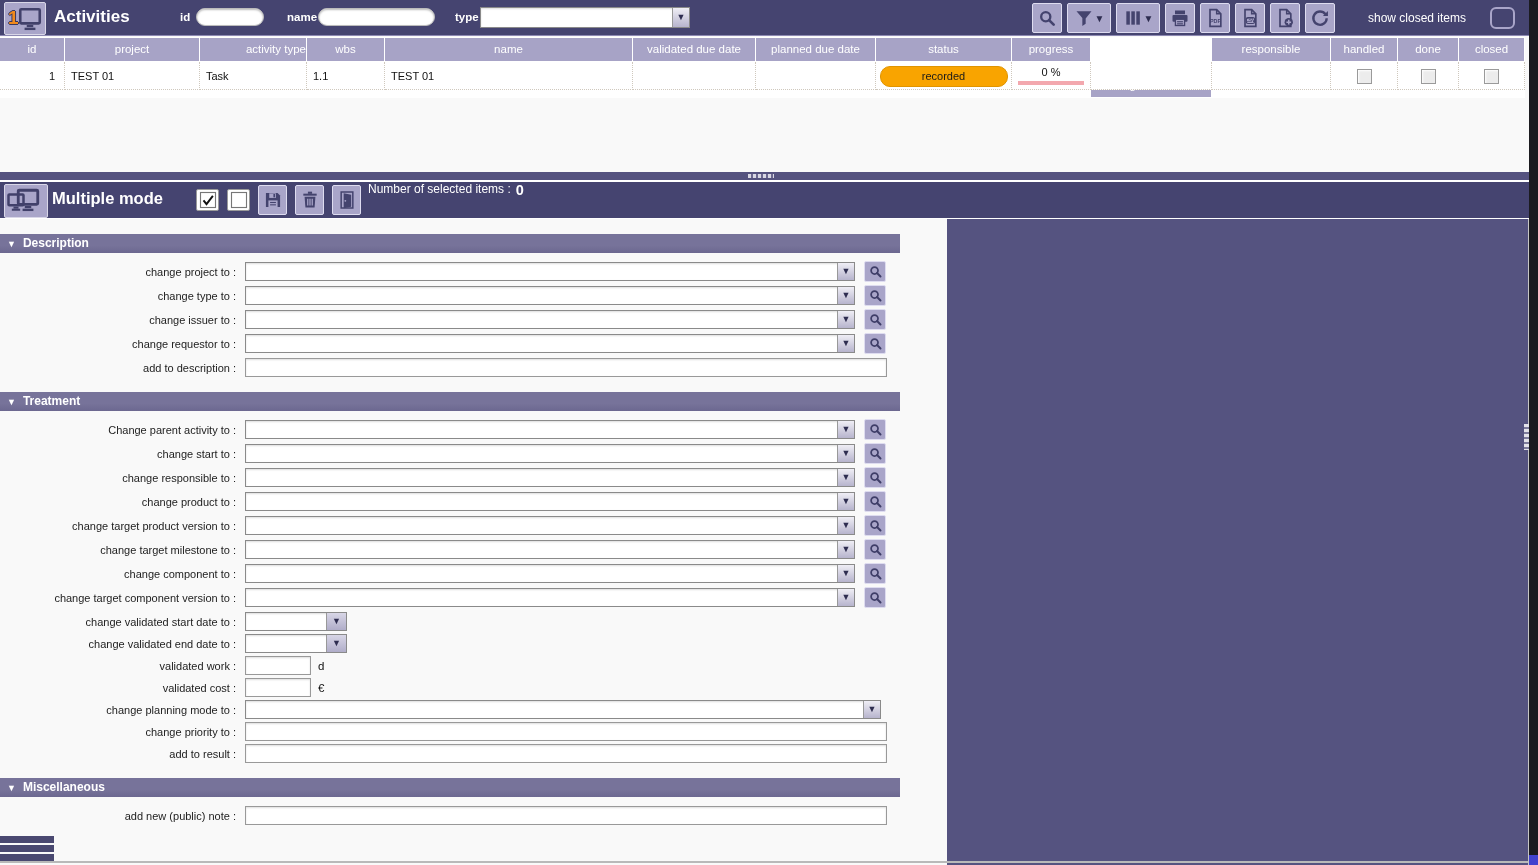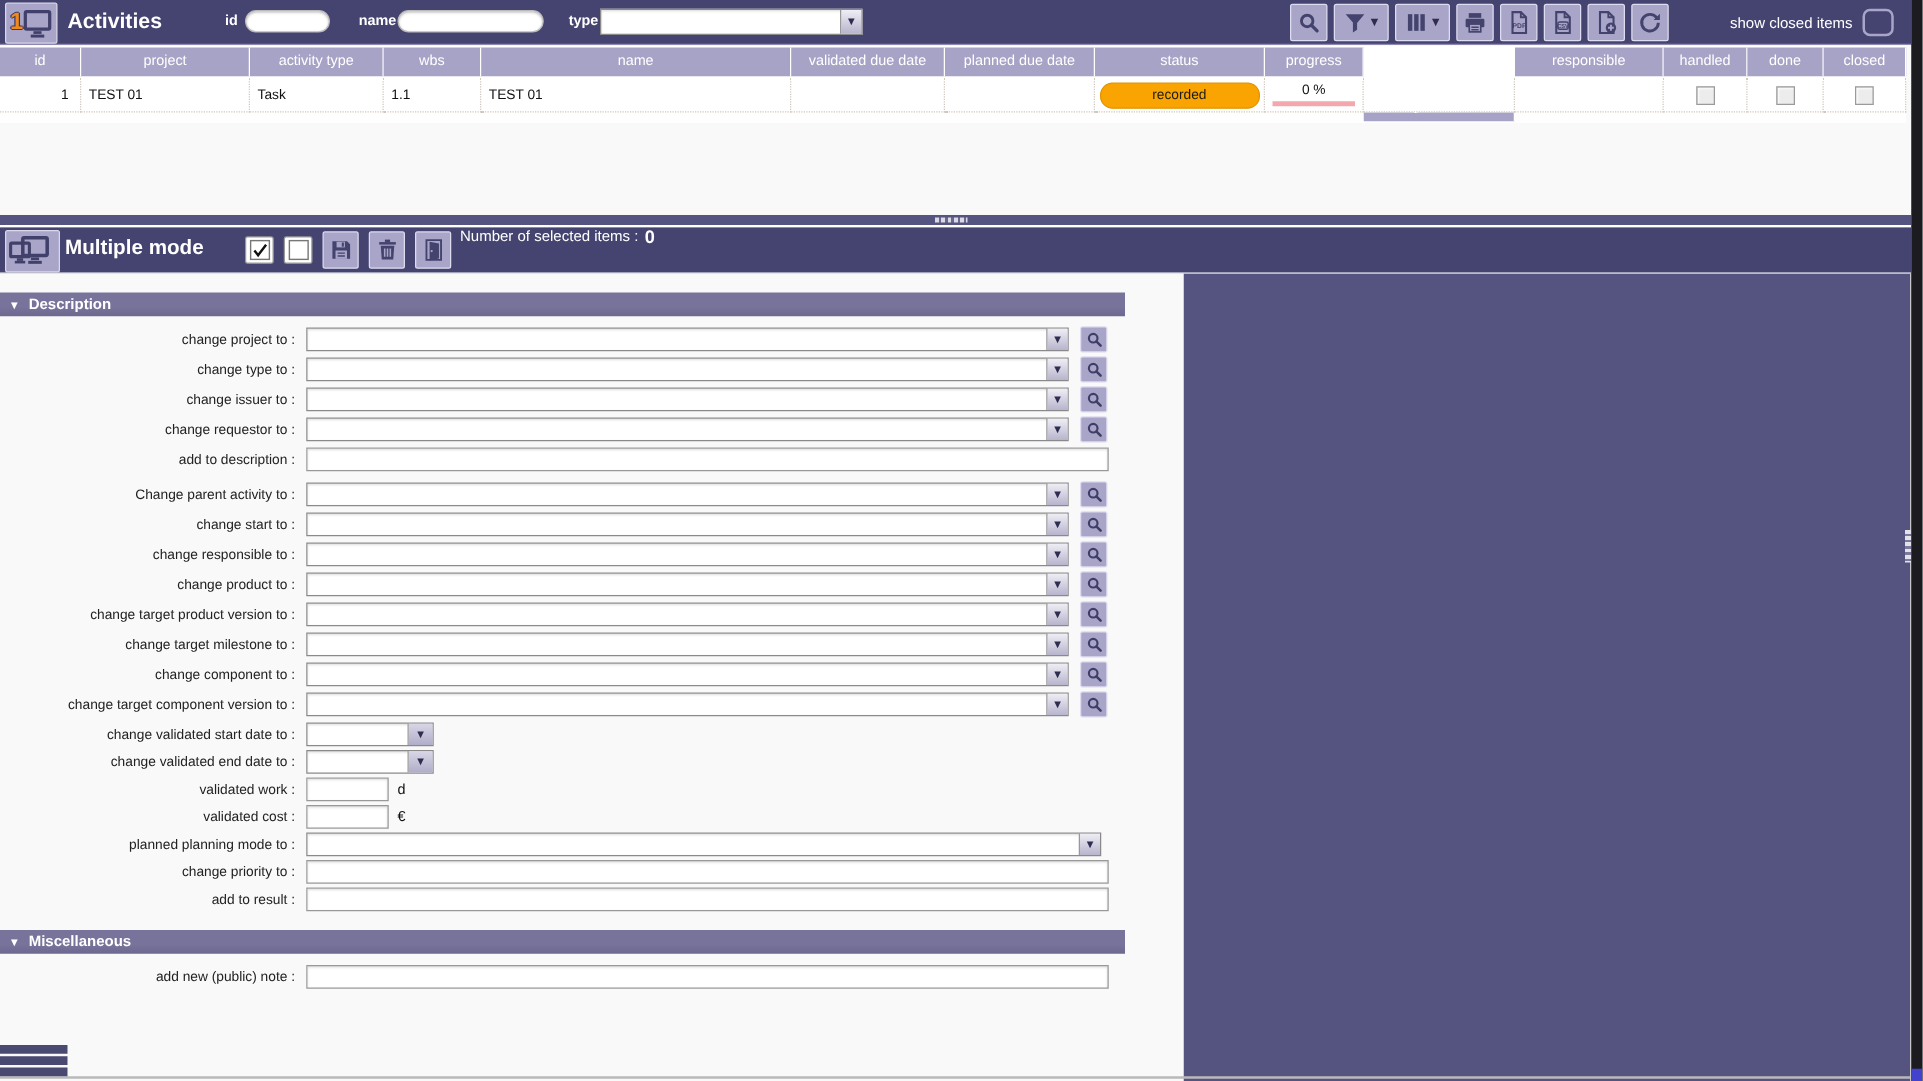--- a/index.html
+++ b/index.html
@@ -24,21 +24,21 @@
           border-left:1px solid #999;cursor:pointer;}
   .type-combo{position:absolute;left:480px;top:7px;width:210px;height:21px;}
   .type-combo .caret{line-height:19px;}
   .main-toolbar{position:absolute;left:1032px;top:3px;display:flex;gap:5px;align-items:center;}
   .tb-btn{position:relative;height:30px;width:30px;background:var(--btnbg);border:1px solid #dedcf0;
           border-radius:2px;padding:0;display:flex;align-items:center;justify-content:center;
           color:#44436e;cursor:pointer;}
   .tb-btn.w-caret{width:44px;}
   .tb-btn svg{width:20px;height:20px;}
   .tb-caret{font-size:10px;color:#2e2d50;margin-left:1px;}
-  .show-closed{position:absolute;right:14px;top:0;height:36px;display:flex;align-items:center;gap:8px;}
+  .show-closed{position:absolute;right:14px;top:0;height:36px;display:flex;align-items:center;gap:24px;}
   .show-closed .lbl{color:#fff;font-size:12px;}
   .toggle-box{width:21px;height:18px;border:2px solid var(--btnbg);border-radius:6px;background:transparent;cursor:pointer;}
   
   .grid-header{position:absolute;left:0;top:37px;display:flex;background:#fff;
           border-top:1px solid #fff;border-bottom:1px solid #fff;}
   .hcell{height:23px;background:var(--hdrcell);color:#fff;font-size:11.5px;text-align:center;
           line-height:23px;border-right:1px solid #fff;box-sizing:border-box;cursor:pointer;
           white-space:nowrap;overflow:hidden;}
   .grid-row{position:absolute;left:0;top:62px;display:flex;background:#fff;cursor:pointer;}
   .bcell{height:28px;font-size:11px;color:#111;line-height:28px;padding-left:6px;box-sizing:border-box;
@@ -204,21 +204,21 @@
       </div>
     <div class="show-closed">
       <span class="lbl">show closed items</span>
       <div class="toggle-box"></div>
     </div>
   </div>
 
   <div class="grid-header">
       <div class="hcell" style="width: 65px;">id</div>
       <div class="hcell" style="width: 135px;">project</div>
-      <div class="hcell" style="width: 107px;">activity type</div>
+      <div class="hcell" style="width: 107px; text-align: right;">activity type</div>
       <div class="hcell" style="width: 78px;">wbs</div>
       <div class="hcell" style="width: 248px;">name</div>
       <div class="hcell" style="width: 123px;">validated due date</div>
       <div class="hcell" style="width: 120px;">planned due date</div>
       <div class="hcell" style="width: 136px;">status</div>
       <div class="hcell" style="width: 79px;">progress</div>
       <div class="hcell" style="width: 121px; margin-top: 36px;">target version</div>
       <div class="hcell" style="width: 119px;">responsible</div>
       <div class="hcell" style="width: 67px;">handled</div>
       <div class="hcell" style="width: 61px;">done</div>
@@ -385,20 +385,21 @@
                 <line x1="14.5" y1="14.5" x2="20" y2="20" stroke="currentColor" stroke-width="3.2" stroke-linecap="round"></line>
               </svg>
             </span>
           </button>
         </div>
         <div class="frow sm">
           <span class="flabel">add to description :</span>
           <input class="text-input" style="">
         </div>
       </div>
+      <div class="section-header"><span class="tri">▼</span><span>Treatment</span></div>
       <div class="fields">
         <div class="frow">
           <span class="flabel">Change parent activity to :</span>
           <div class="combo lookup">
             <span class="caret">▼</span>
           </div>
           <button class="lookup-btn">
             <span style="display:flex">
               <svg viewBox="0 0 24 24">
                 <circle cx="10.5" cy="10.5" r="5.5" fill="none" stroke="currentColor" stroke-width="2.8"></circle>
@@ -521,21 +522,21 @@
           <span class="flabel">validated work :</span>
           <input class="small-input" style="">
           <span class="unit">d</span>
         </div>
         <div class="frow sm">
           <span class="flabel">validated cost :</span>
           <input class="small-input" style="">
           <span class="unit">€</span>
         </div>
         <div class="frow sm">
-          <span class="flabel">planned planning mode to :</span>
+          <span class="flabel">change planning mode to :</span>
           <div class="combo wide">
             <span class="caret">▼</span>
           </div>
         </div>
         <div class="frow sm">
           <span class="flabel">change priority to :</span>
           <input class="text-input" style="">
         </div>
         <div class="frow sm">
           <span class="flabel">add to result :</span>

